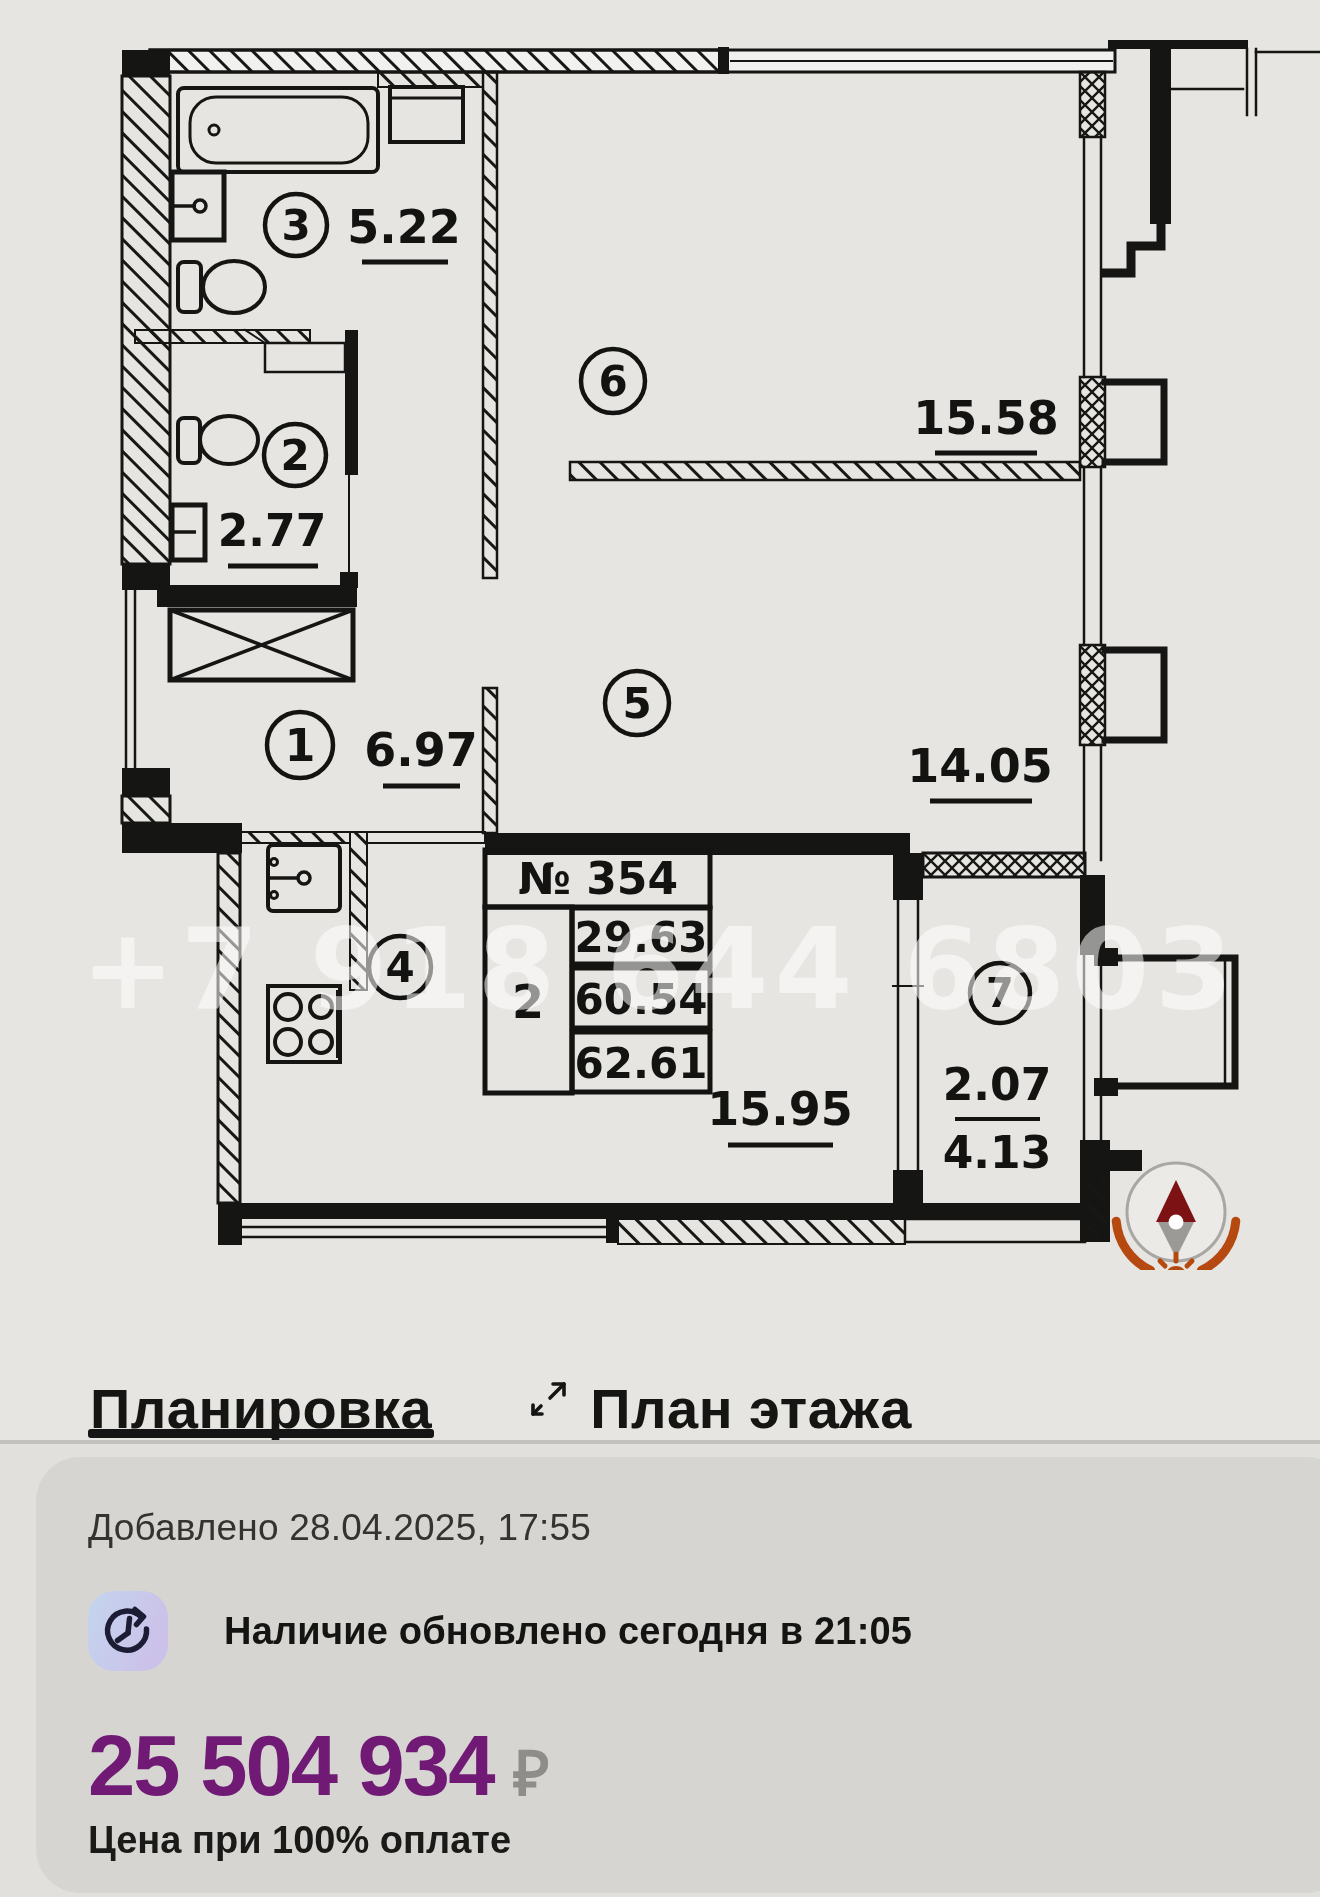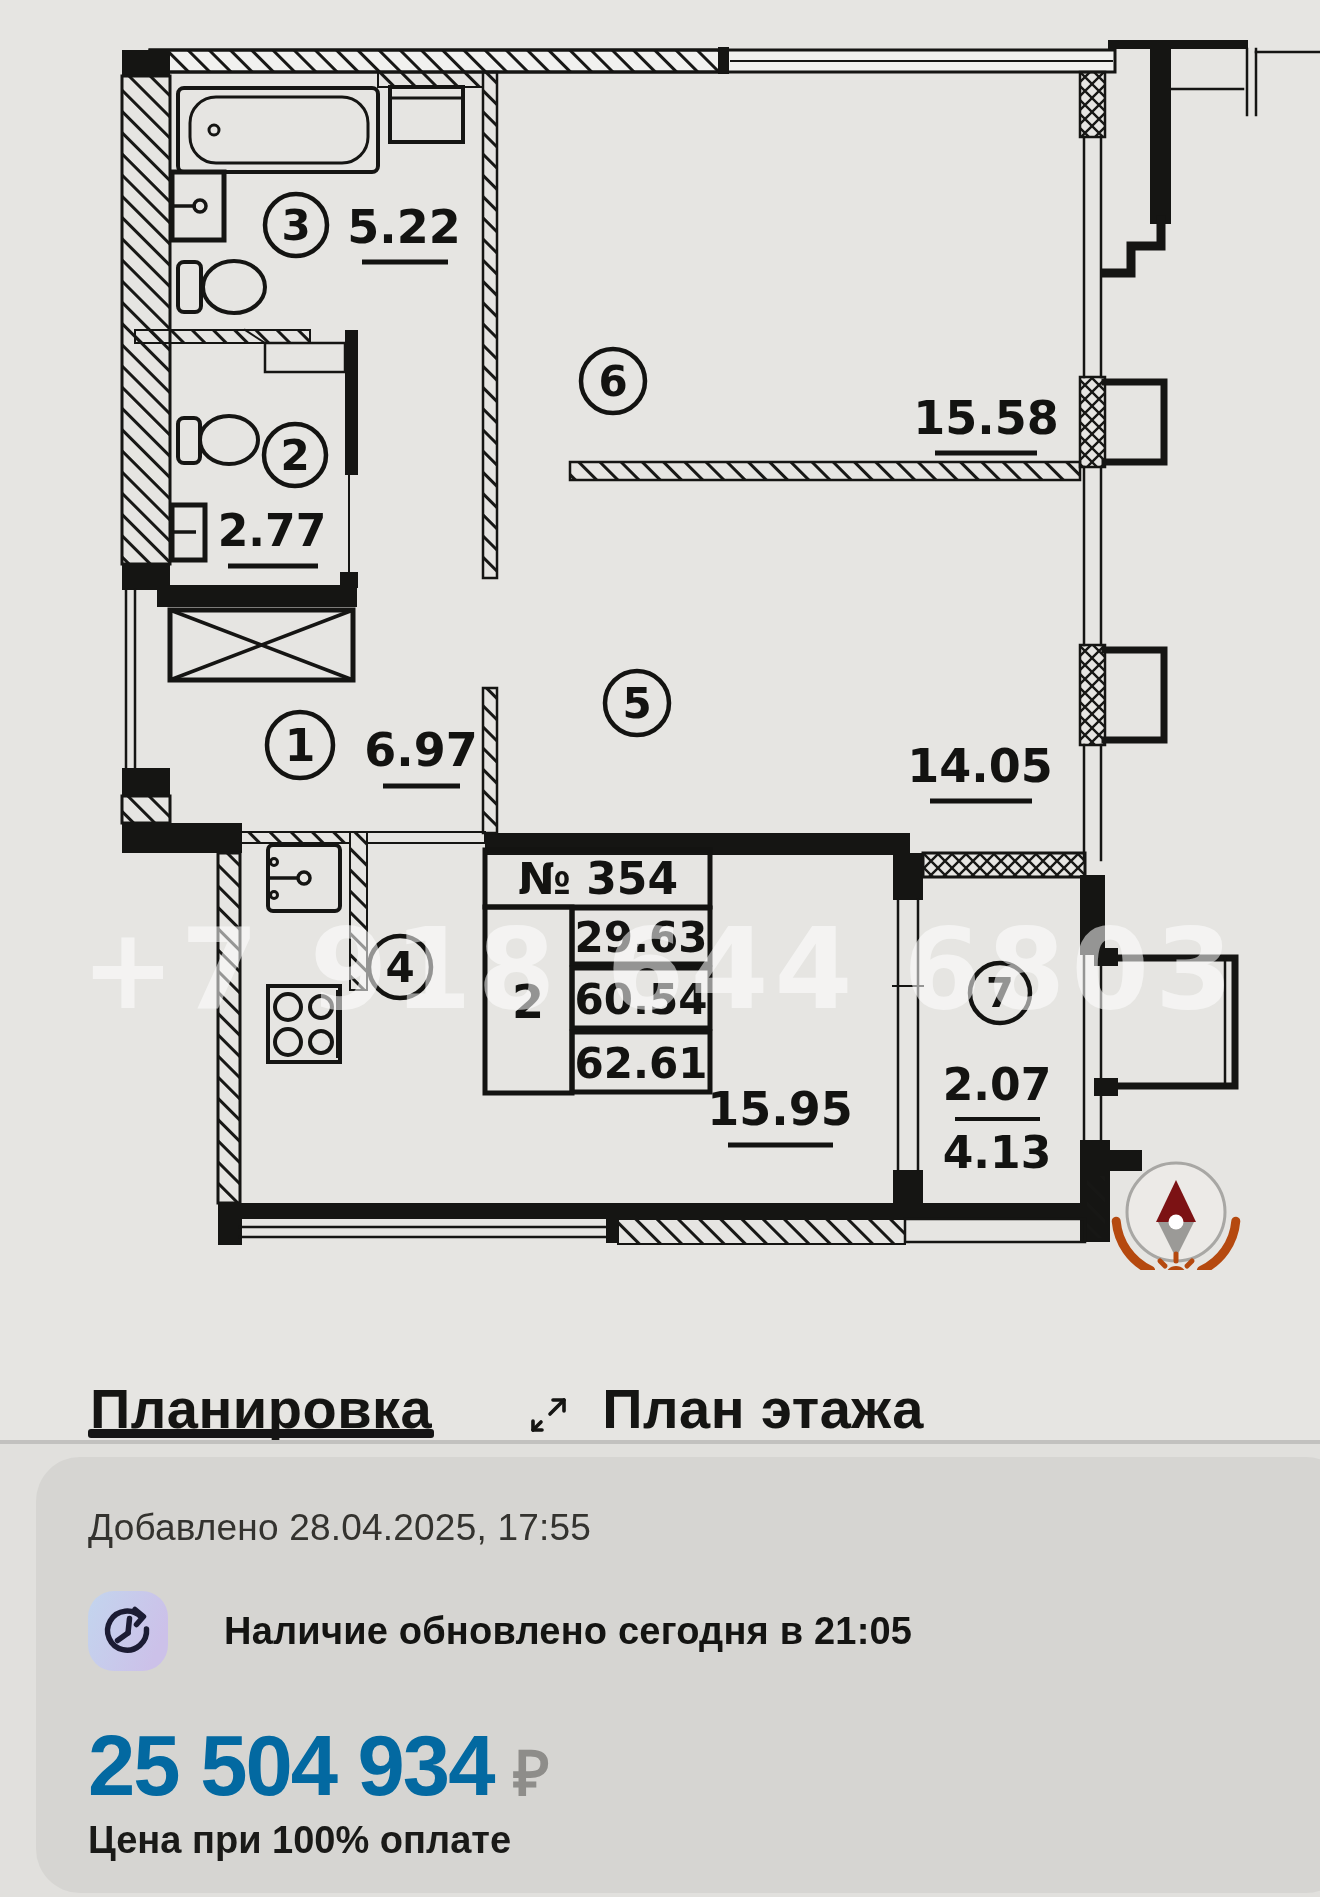--- a/index.html
+++ b/index.html
@@ -6,32 +6,32 @@
   body{font-family:"Liberation Sans", sans-serif; background:#b0afad;}
   .screen{position:relative;width:1320px;height:1897px;overflow:hidden;background:#e6e5e2;margin:0 auto;}
   .plan-wrap{position:absolute;top:0;left:0;width:1320px;height:1270px;}
   .plan-wrap svg{display:block;}
 
   
   .tabs{position:absolute;top:1376px;left:0;right:0;height:64px;display:flex;align-items:center;padding-left:90px;gap:92px;}
   .tab{position:relative;height:100%;display:flex;align-items:center;cursor:pointer;}
   .tab span{font-size:56px;font-weight:700;color:#151513;letter-spacing:.5px;white-space:nowrap;}
   .tab-underline{position:absolute;left:-2px;right:-2px;bottom:2px;height:9px;background:#151515;border-radius:3px;}
-  .tab-with-icon{display:flex;align-items:flex-end;gap:30px;height:100%;}
+  .tab-with-icon{display:flex;align-items:flex-start;gap:18px;height:100%;}
   .divider{position:absolute;top:1440px;left:0;right:0;height:4px;background:#c2c1bf;}
 
   
   .lower{position:absolute;top:1444px;left:0;right:0;bottom:0;background:#e1e0dd;}
   .card{position:absolute;top:13px;left:36px;right:-30px;bottom:4px;background:#d6d5d2;border-radius:44px;}
   .card-inner{padding:50px 52px 0 52px;}
   .added{font-size:37px;font-weight:500;color:#34332f;letter-spacing:.2px;}
   .avail-row{display:flex;align-items:center;gap:56px;margin-top:42px;}
   .avail-text{font-size:38px;font-weight:700;color:#141412;letter-spacing:.2px;}
   .price-row{display:flex;align-items:baseline;gap:20px;margin-top:46px;}
-  .price{font-size:85px;font-weight:800;color:#0369a1;letter-spacing:-2px;}
+  .price{font-size:85px;font-weight:800;color:#701a75;letter-spacing:-2px;}
   .ruble{font-size:62px;font-weight:700;color:#8e8d8a;}
   .price-note{margin-top:4px;font-size:38px;font-weight:700;color:#1a1a18;}
 </style>
 </head>
 <body>
 
 <div class="screen">
 
   <div class="plan-wrap">
   <svg width="1320" height="1270" viewBox="0 0 1320 1270">

